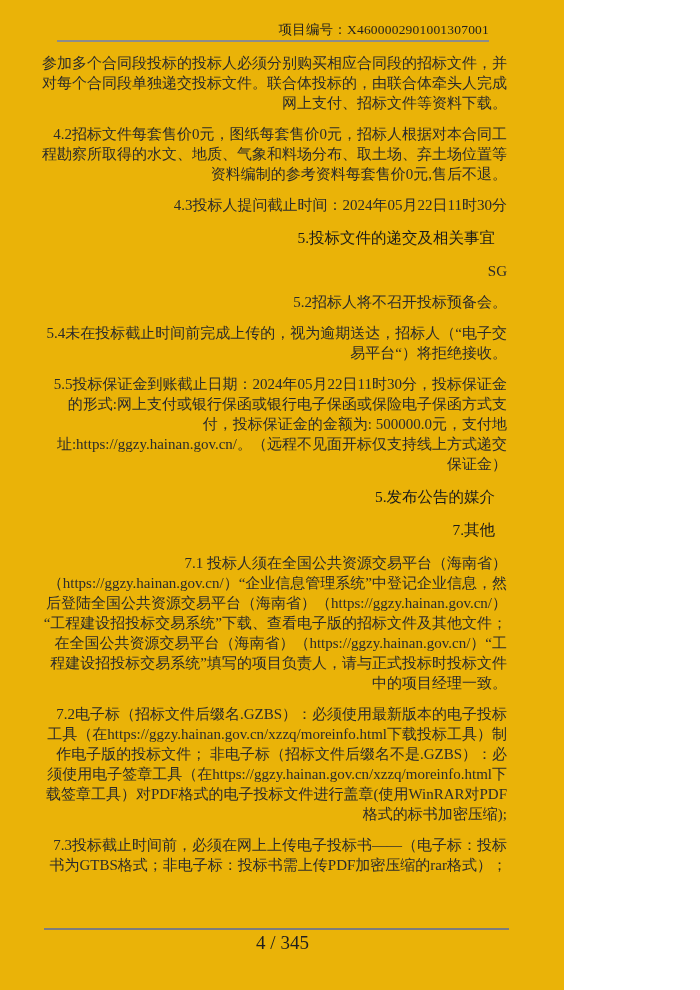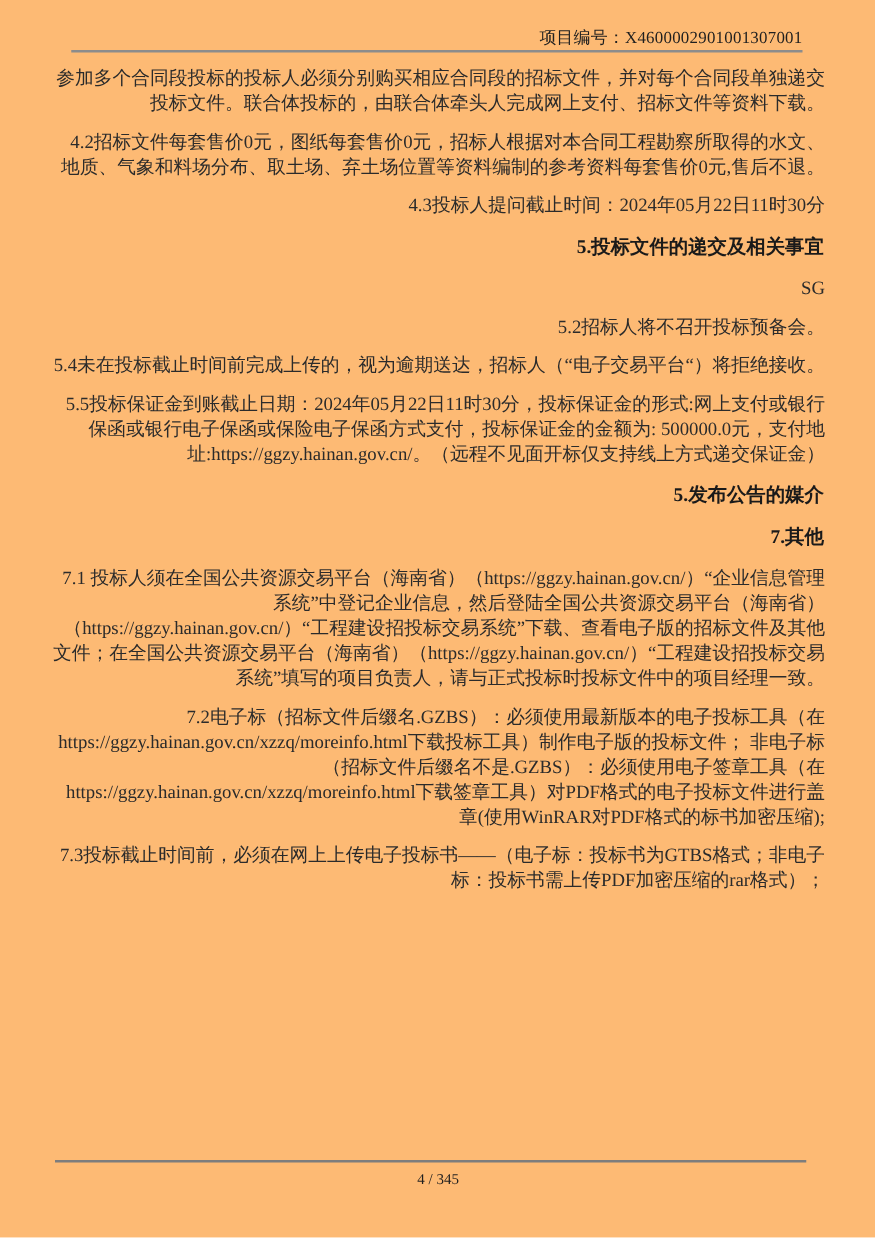--- a/index.html
+++ b/index.html
@@ -5,23 +5,23 @@
   * { margin: 0; padding: 0; box-sizing: border-box; }
   html, body { background: #ffffff; }
   body {
     width: 700px; height: 990px;
     font-family: "Liberation Serif", "DejaVu Serif", serif;
     color: #2b2b2b;
     overflow: hidden;
   }
   .page {
     position: relative;
-    width: 700px; height: 990px;
-    background: #fdba74;
-    padding: 22px 40px 0 42px;
+    width: 564px; height: 990px;
+    background: #eab308;
+    padding: 22px 57px 0 42px;
   }
   .page-header {
     text-align: right;
     padding-right: 18px;
     font-size: 13.5px;
     line-height: 16px;
     color: #1f1f1f;
     letter-spacing: 0.2px;
   }
   .header-rule {
@@ -32,38 +32,38 @@
   .doc-body {
     margin-top: 7px;
     font-size: 15px;
     line-height: 20px;
     text-align: right;
     overflow-wrap: break-word;
   }
   .doc-body p.para { margin: 11px 0; }
   .doc-body h2.heading {
     font-size: 15.5px;
-    font-weight: bold;
-    margin: 13px 1px;
+    font-weight: normal;
+    margin: 13px 12px;
     line-height: 20px;
     color: #1a1a1a;
   }
   .page-footer {
     position: absolute;
     left: 42px; right: 41px;
     top: 928px;
   }
   .footer-rule {
     height: 2px;
     background: #7d7d7d;
     margin: 0 14px 0 2px;
   }
   .footer-pagenum {
     text-align: center;
-    font-size: 12px;
+    font-size: 19px;
     line-height: 18px;
     margin-top: 4px;
     color: #1f1f1f;
   }
 </style>
 </head>
 <body>
 
 <div class="page">
 

